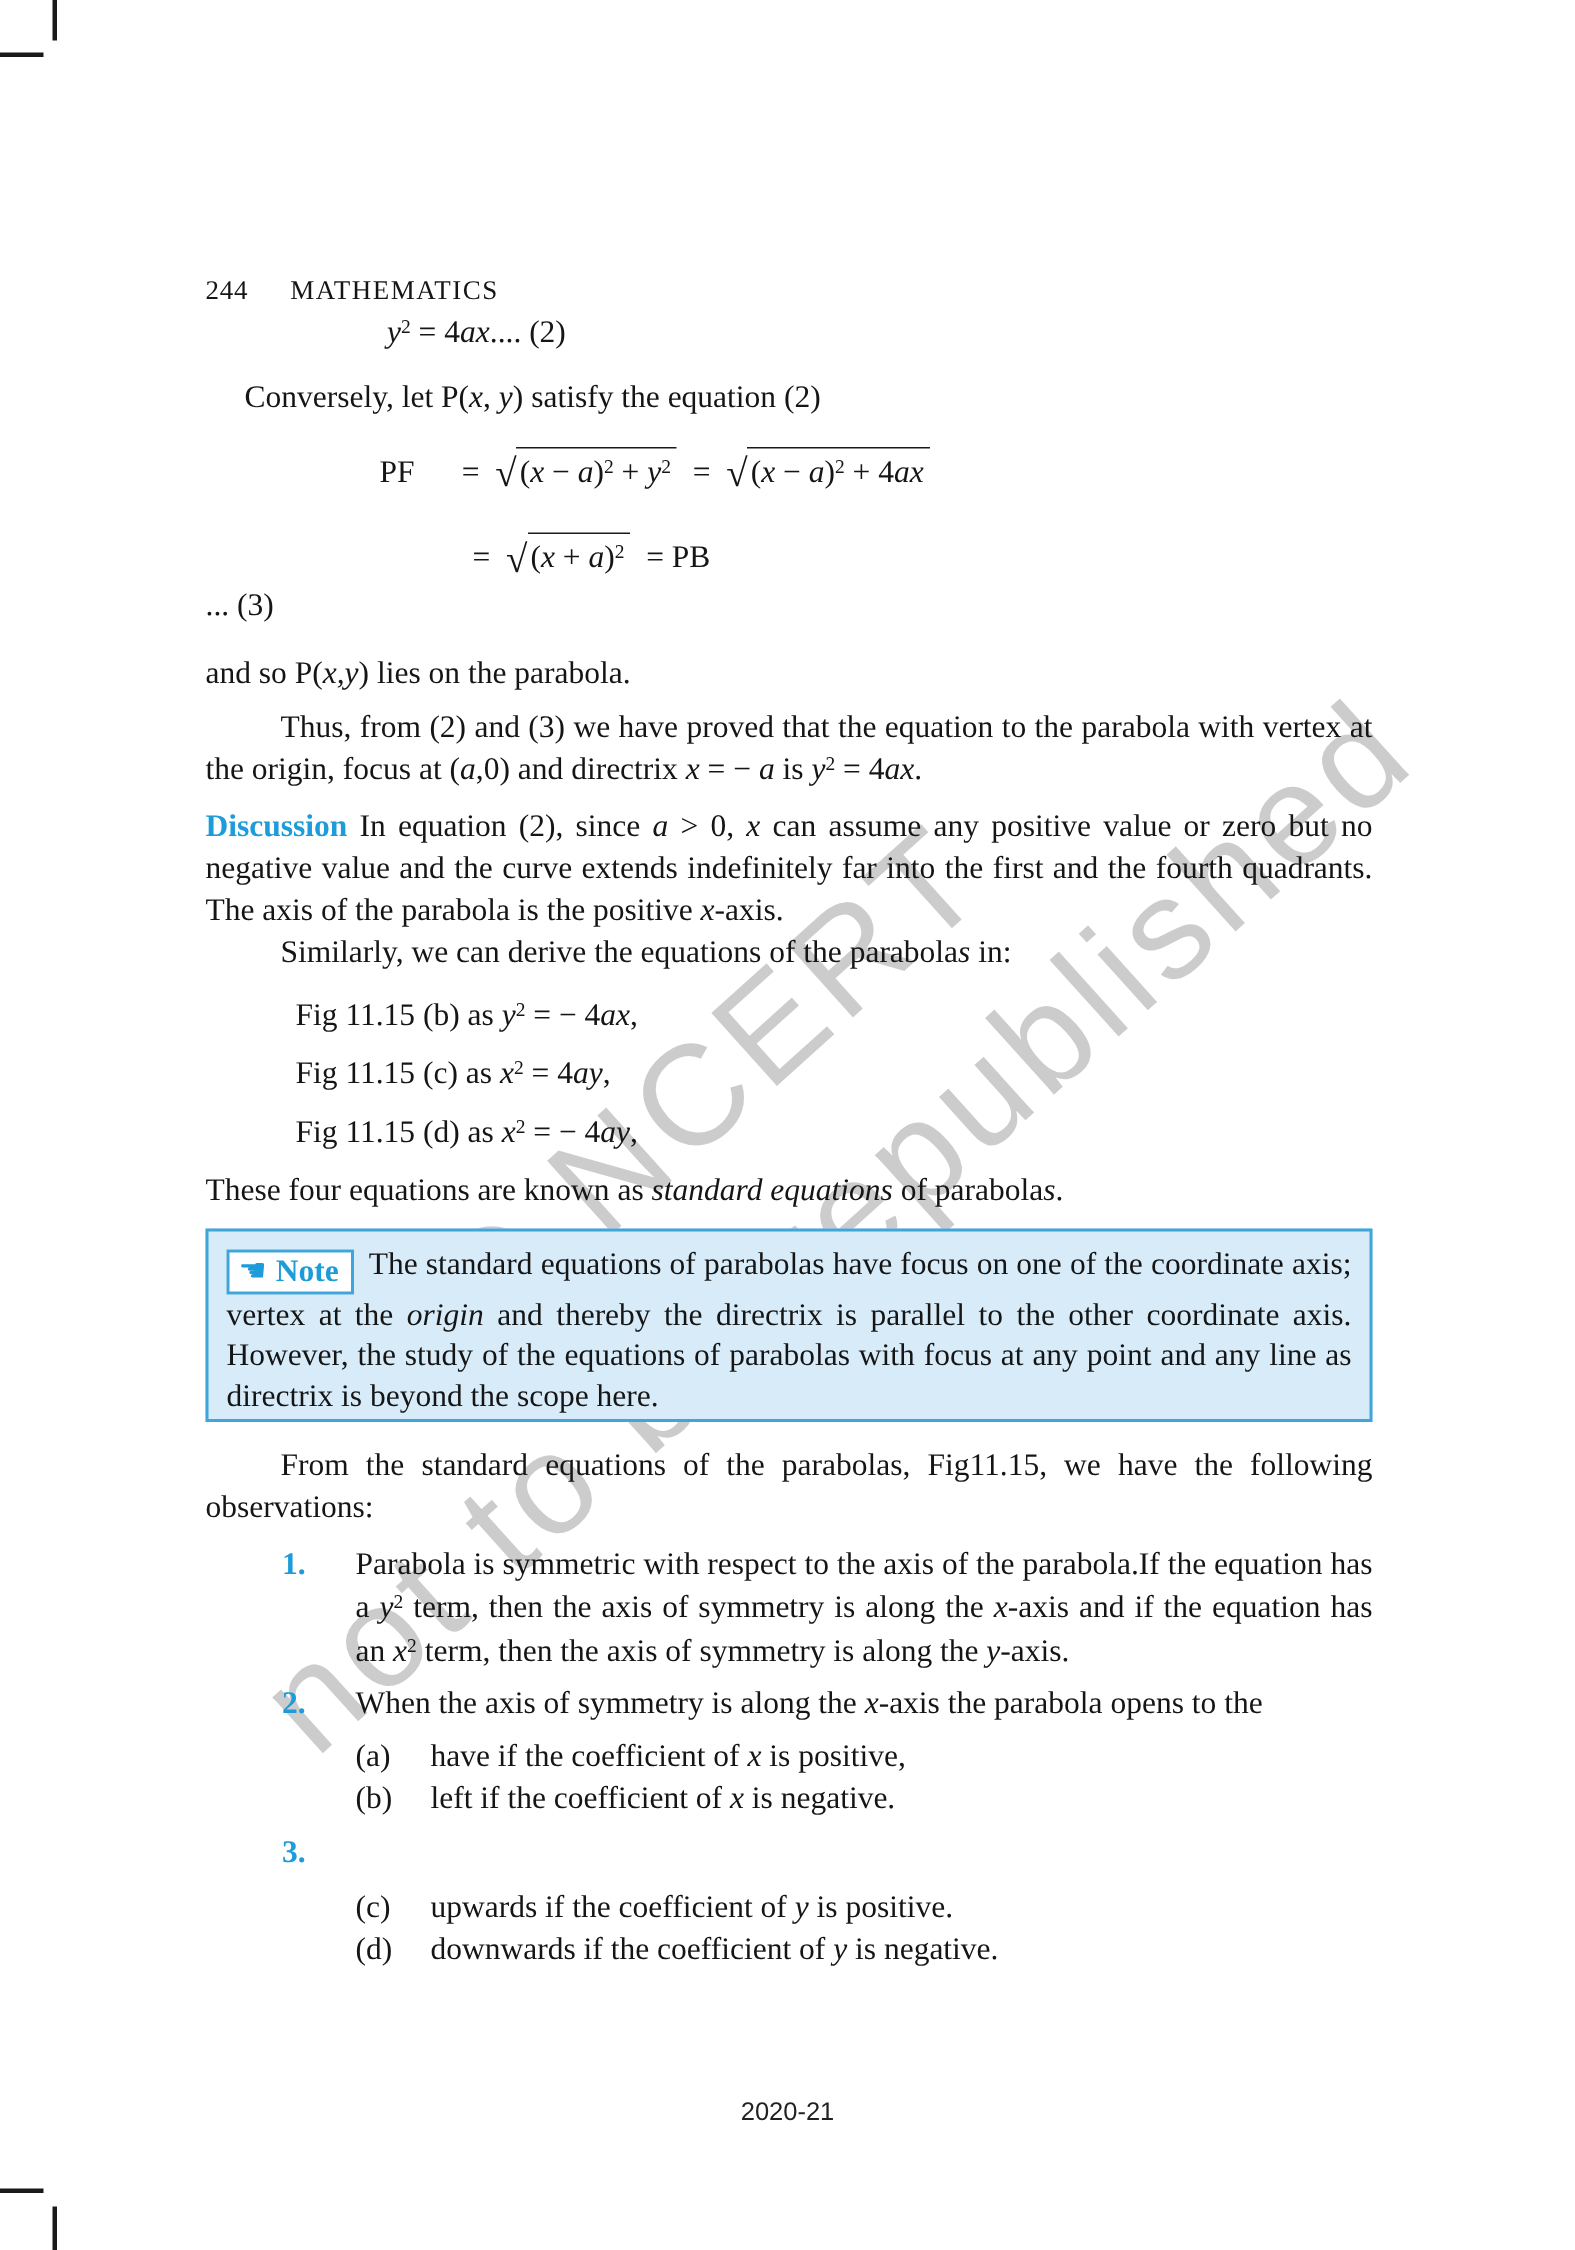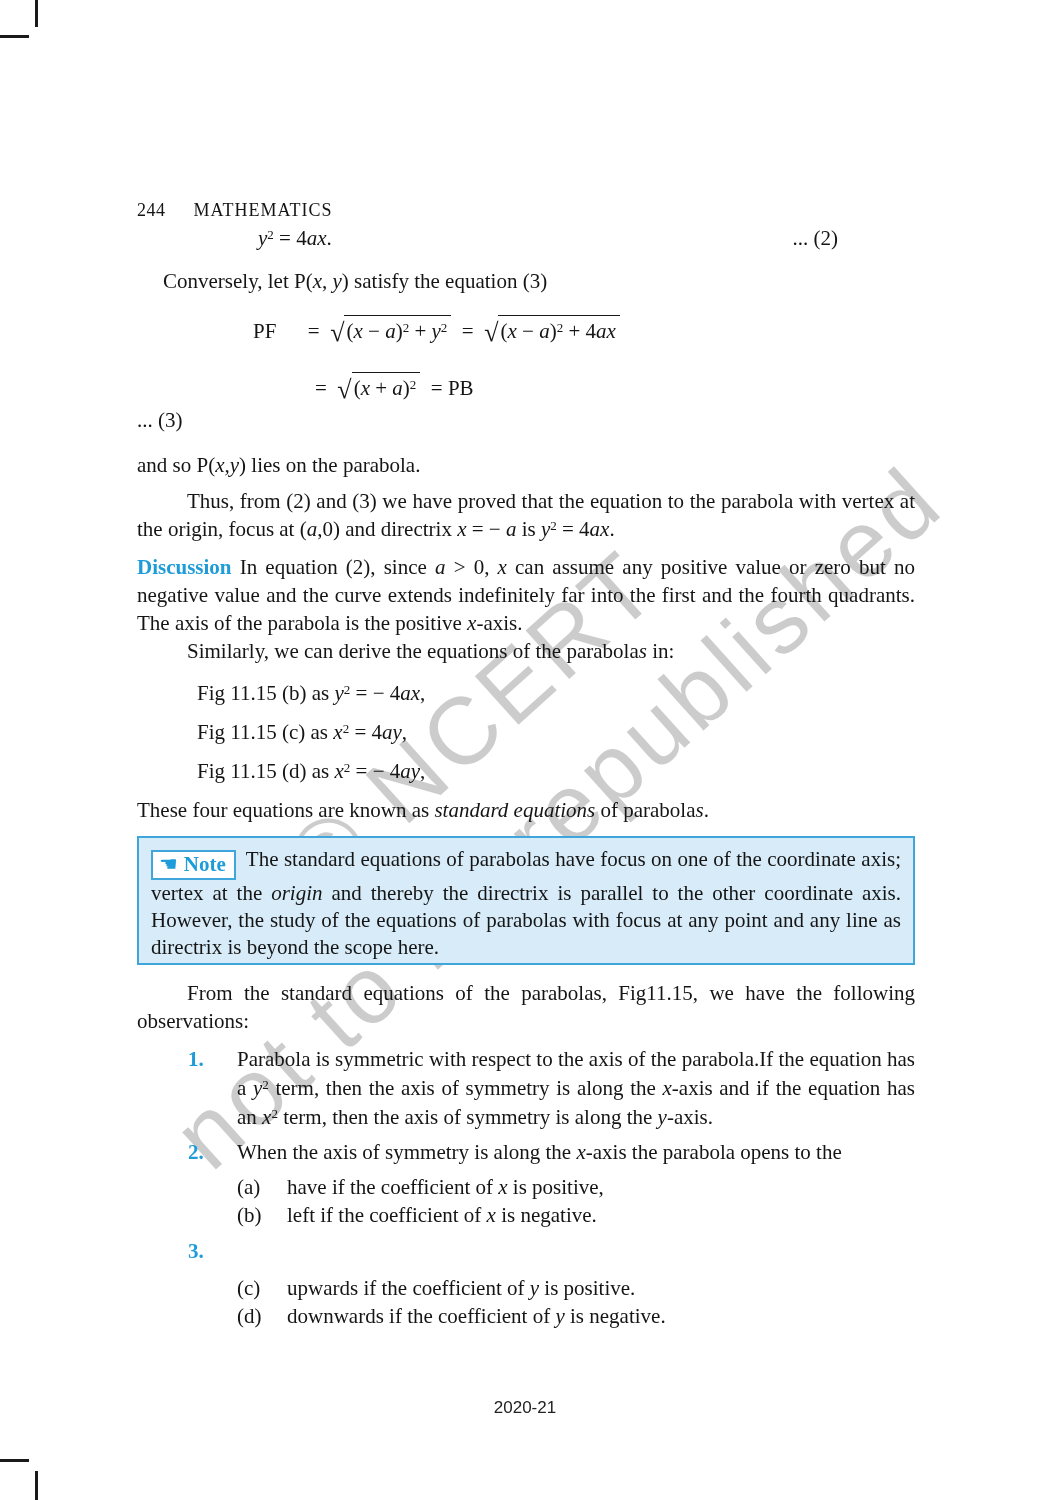--- a/index.html
+++ b/index.html
@@ -25,30 +25,30 @@
     position:absolute;left:515px;top:770px;
     transform:translate(-50%,-50%) rotate(-42deg);
     font-family:"Liberation Sans",sans-serif;
     font-size:95px;line-height:1.35;letter-spacing:5px;
     color:var(--wm);text-align:center;white-space:nowrap;
     pointer-events:none;z-index:0;
   }
   .content{position:absolute;left:137px;top:0;width:778px;z-index:1;}
   .header{margin-top:183px;font-size:18px;letter-spacing:0.5px;}
   .header .pgnum{display:inline-block;}
-  .header .subject{display:inline-block;margin-left:23px;letter-spacing:1px;margin-top:17px;}
+  .header .subject{display:inline-block;margin-left:23px;letter-spacing:1px;}
   p.para{margin:0;font-size:21px;line-height:28px;text-align:justify;}
   .indent{text-indent:50px;}
   .indent-sm{text-indent:26px;}
   i{font-style:italic;}
   .b{font-weight:bold;}
   .accent{color:var(--accent);}
   sup{font-size:13px;line-height:0;vertical-align:6px;}
   
-  .eqrow{display:flex;justify-content:space-between;align-items:baseline;font-size:21px;line-height:30px;}
+  .eqrow{display:flex;justify-content:flex-start;align-items:baseline;font-size:21px;line-height:30px;}
   .eqrow .tag{padding-right:77px;}
   .eq2{padding-left:121px;}
   .pf{font-size:21px;line-height:30px;padding-top:6px;}
   .pf1{padding-left:116px;margin-top:14px;}
   .pf2row{margin-top:18px;flex-direction:column;}
   .pf2{padding-left:178px;}
   .sqrt{white-space:nowrap;display:inline-block;}
   .sqrt-sign{font-size:26px;vertical-align:-3px;}
   .sqrt-bar{border-top:1.8px solid #1a1a1a;padding:0 4px 0 2px;display:inline-block;}
   
@@ -99,21 +99,21 @@
     <span class="pgnum">244</span>
     <span class="subject">MATHEMATICS</span>
   </div>
 
 
   <div class="eqrow" style="margin-top:2px;">
     <span class="eq2"><i>y</i><sup>2</sup><span> = 4</span><i>ax</i><span>.</span></span>
     <span class="tag">... (2)</span>
   </div>
 
-  <p class="para indent-sm" style="margin-top:14px;"><span>Conversely, let P(</span><i>x</i><span>, </span><i>y</i><span>) satisfy the equation (3)</span></p>
+  <p class="para indent-sm" style="margin-top:14px;"><span>Conversely, let P(</span><i>x</i><span>, </span><i>y</i><span>) satisfy the equation (2)</span></p>
 
   <div class="pf pf1"><span>PF</span><span>  = </span><span class="sqrt"><span class="sqrt-sign">√</span><span class="sqrt-bar"><span>(</span><i>x</i><span> − </span><i>a</i><span>)</span><sup>2</sup><span> + </span><i>y</i><sup>2</sup></span></span><span> = </span><span class="sqrt"><span class="sqrt-sign">√</span><span class="sqrt-bar"><span>(</span><i>x</i><span> − </span><i>a</i><span>)</span><sup>2</sup><span> + 4</span><i>ax</i></span></span></div>
 
   <div class="eqrow pf2row">
     <span class="pf pf2"><span>= </span><span class="sqrt"><span class="sqrt-sign">√</span><span class="sqrt-bar"><span>(</span><i>x</i><span> + </span><i>a</i><span>)</span><sup>2</sup></span></span><span> = PB</span></span>
     <span class="tag">... (3)</span>
   </div>
 
   <p class="para" style="margin-top:16px;"><span>and  so P(</span><i>x,y</i><span>) lies  on the parabola.</span></p>
 

